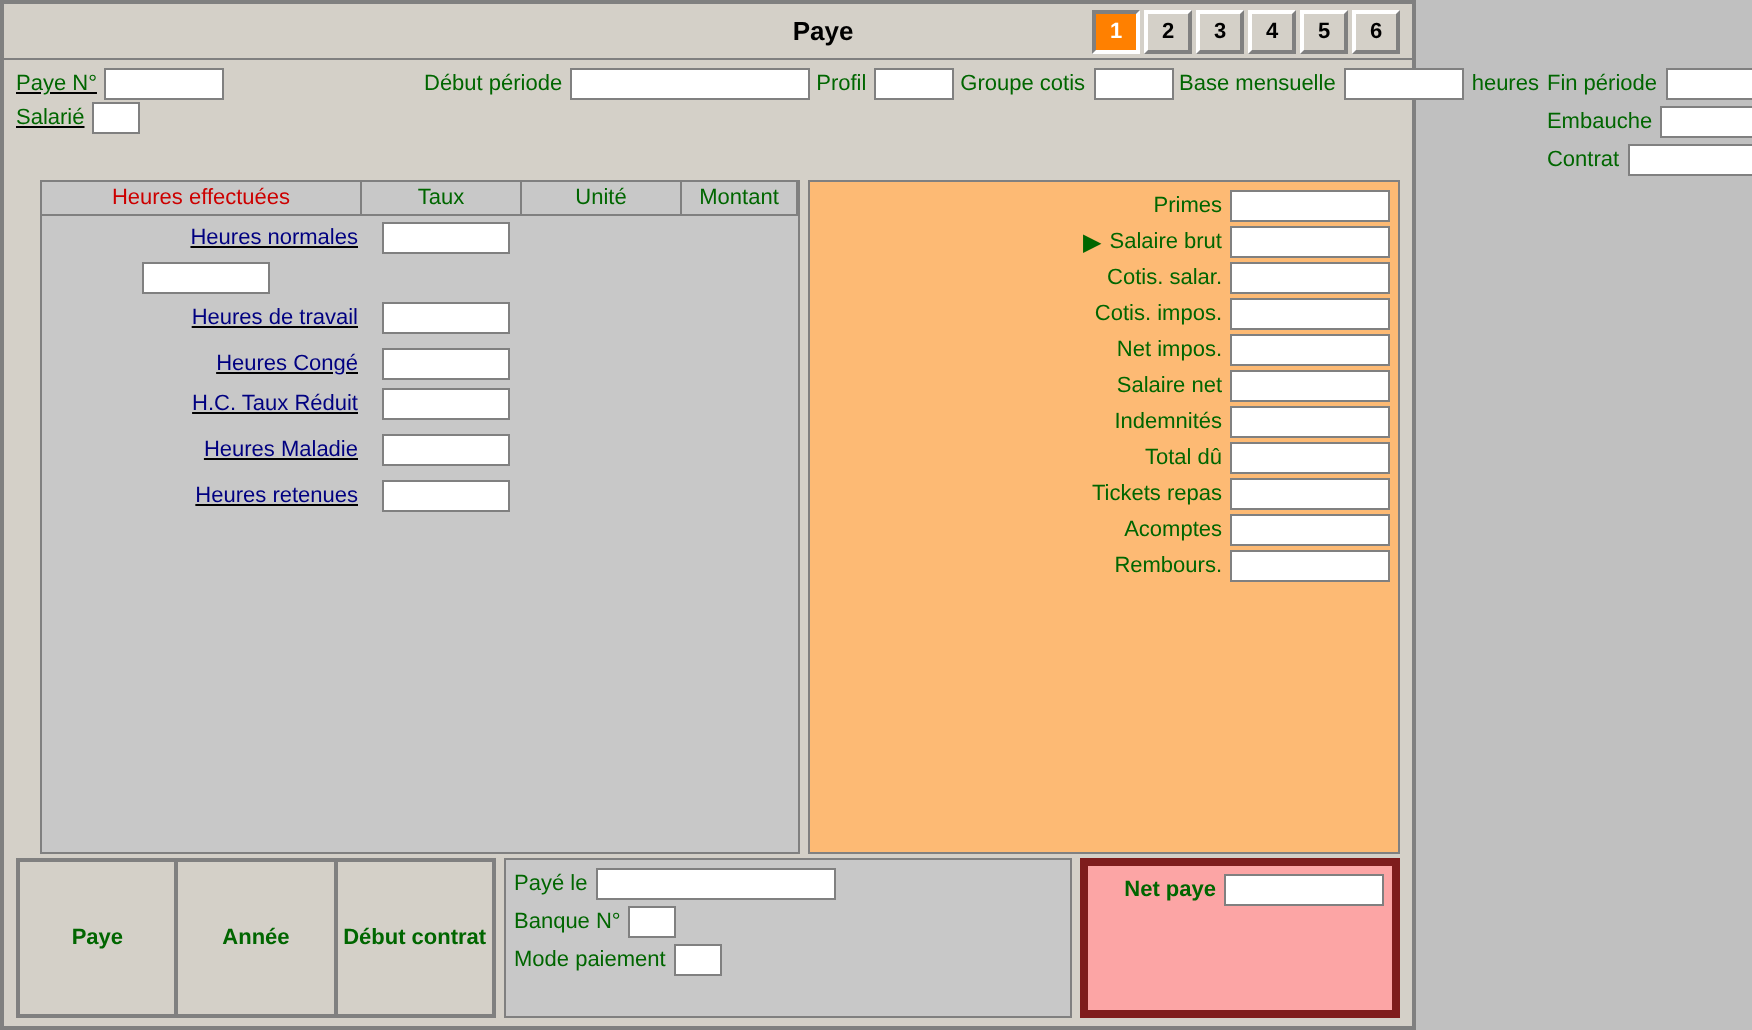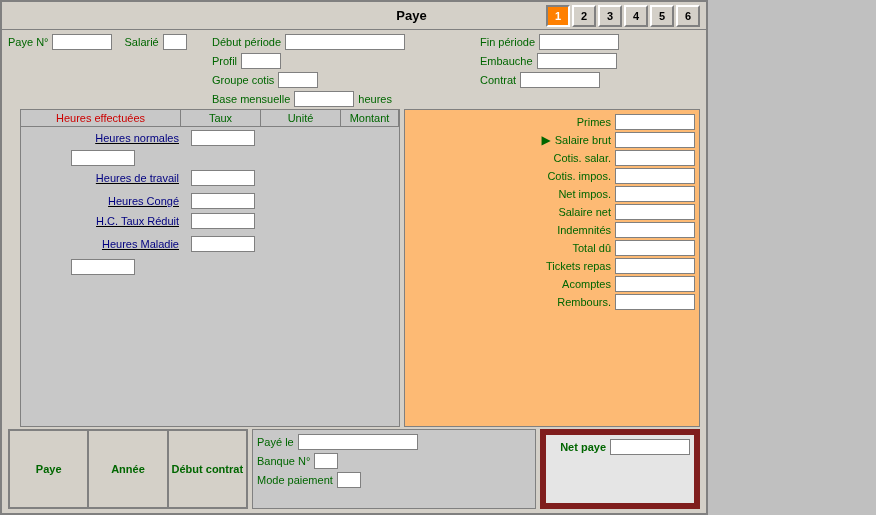--- a/index.html
+++ b/index.html
@@ -66,27 +66,28 @@
       gap: 2px;
     }
     
     .top-section {
       display: flex;
       gap: 4px;
       align-items: flex-start;
     }
     .top-left {
       display: flex;
+      flex-direction: column;
+      gap: 1px;
+      min-width: 200px;
+      text-decoration: underline;
+    }
+    .top-center {
+      display: flex;
       flex-direction: row;
-      gap: 12px;
-      min-width: 200px;
-    }
-    .top-center {
-      display: flex;
-      flex-direction: column;
       gap: 3px;
       flex: 1;
     }
     .top-right {
       display: flex;
       flex-direction: column;
       gap: 3px;
       min-width: 220px;
     }
     .field-row {
@@ -245,22 +246,22 @@
       padding: 4px;
       border: 1px solid #808080;
       background: #c8c8c8;
       flex: 1;
     }
     .net-paye-section {
       display: flex;
       flex-direction: column;
       gap: 2px;
       padding: 4px;
-      border: 6px solid #7f1d1d;
-      background: #e5e5e5;
+      border: 4px solid #7f1d1d;
+      background: #fca5a5;
       min-width: 160px;
     }
   </style>
 </head>
 <body>
 
 <div class="window">
 
   <div class="title-bar">
     <div style="flex:1"></div>
@@ -388,20 +389,21 @@
               <div class="td-cell">
                   <input class="field-input" style="width: 64px;" type="text" value="">
                 </div>
               <div class="td-cell"></div>
               <div class="td-cell"></div>
             </div>
           </div>
 
           <div class="table-row-group">
             <div class="table-data-row">
+              <div class="td-label">Heures retenues</div>
               <div class="td-cell">
                   <input class="field-input" style="width: 64px;" type="text" value="">
                 </div>
               <div class="td-cell"></div>
               <div class="td-cell"></div>
             </div>
           </div>
         </div>
       </div>
 

